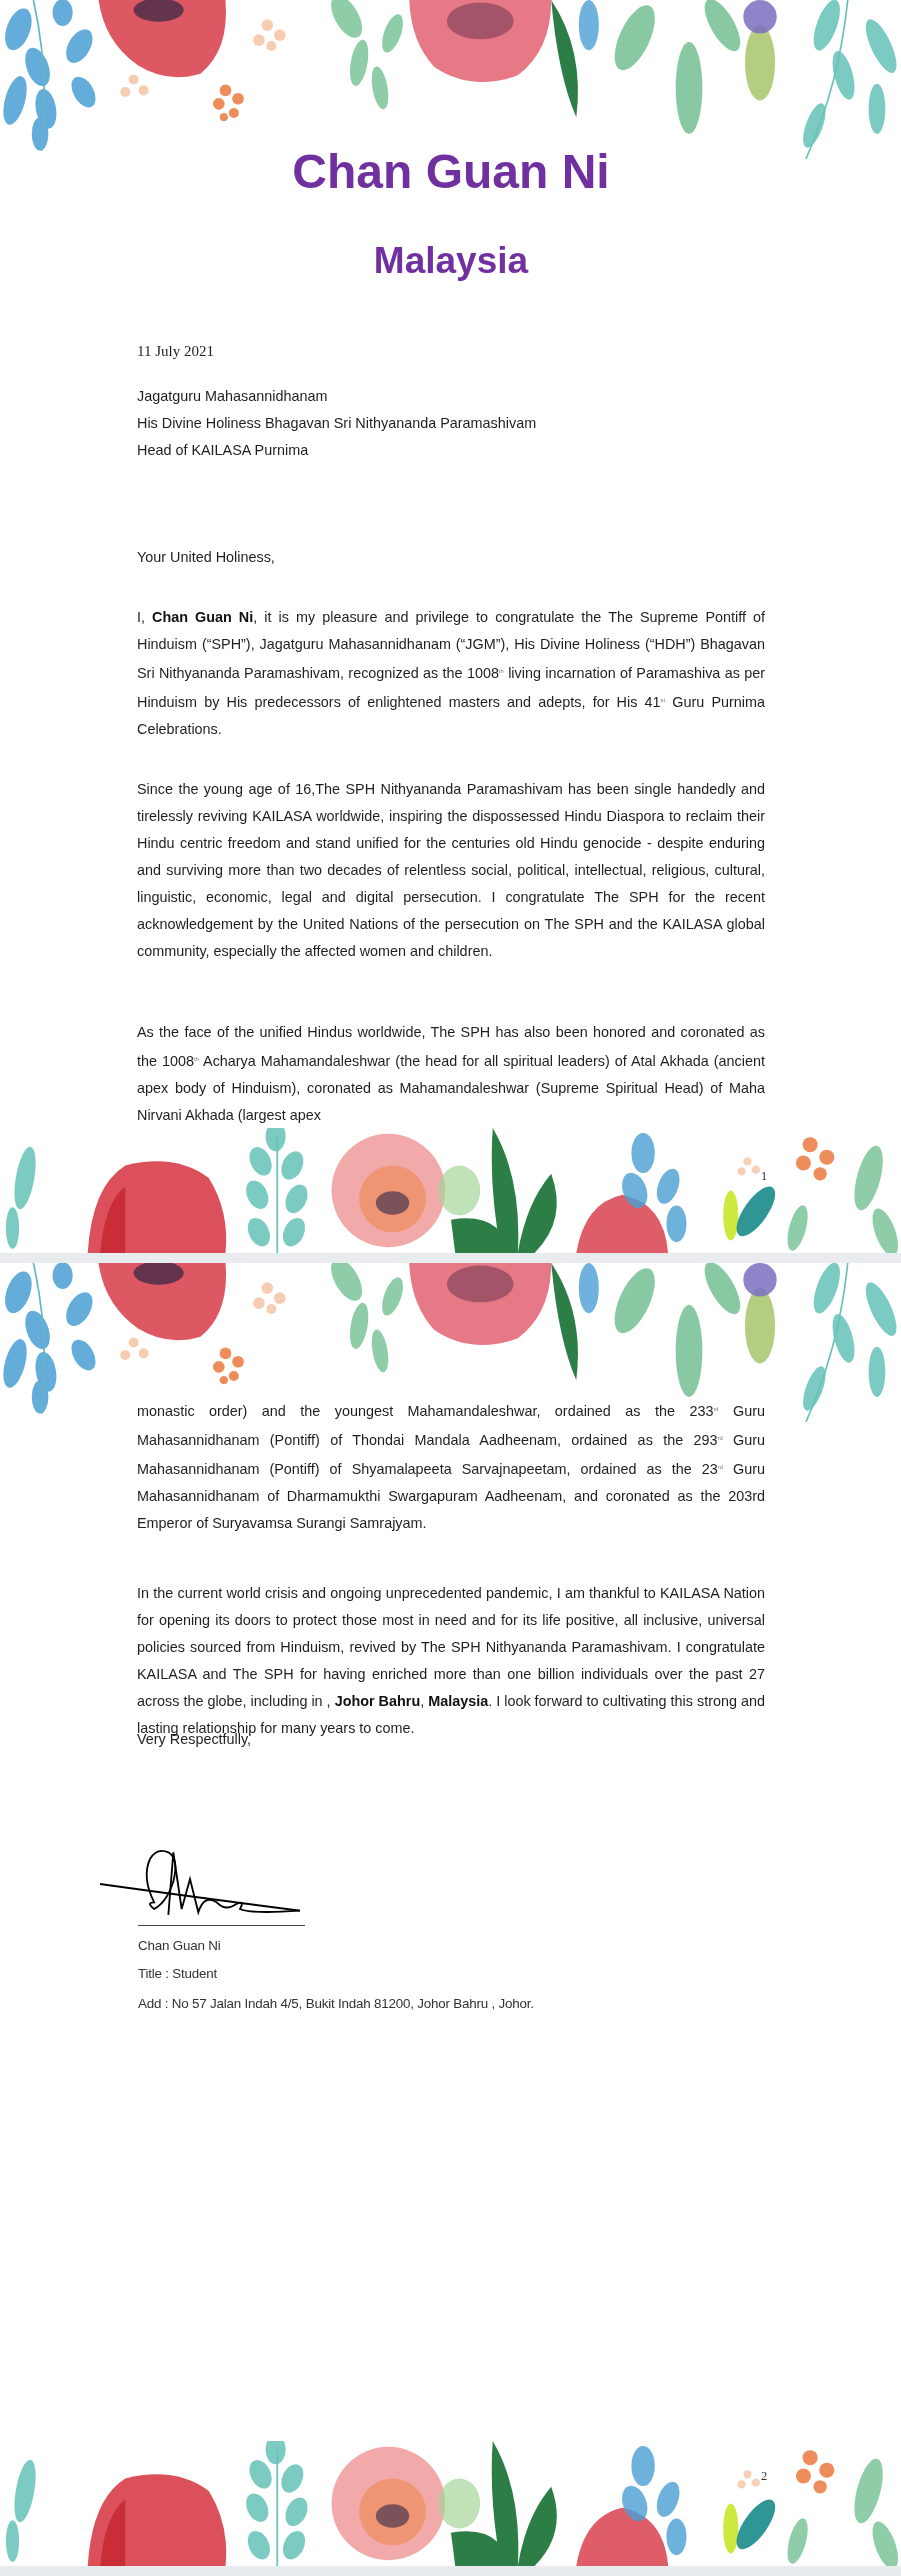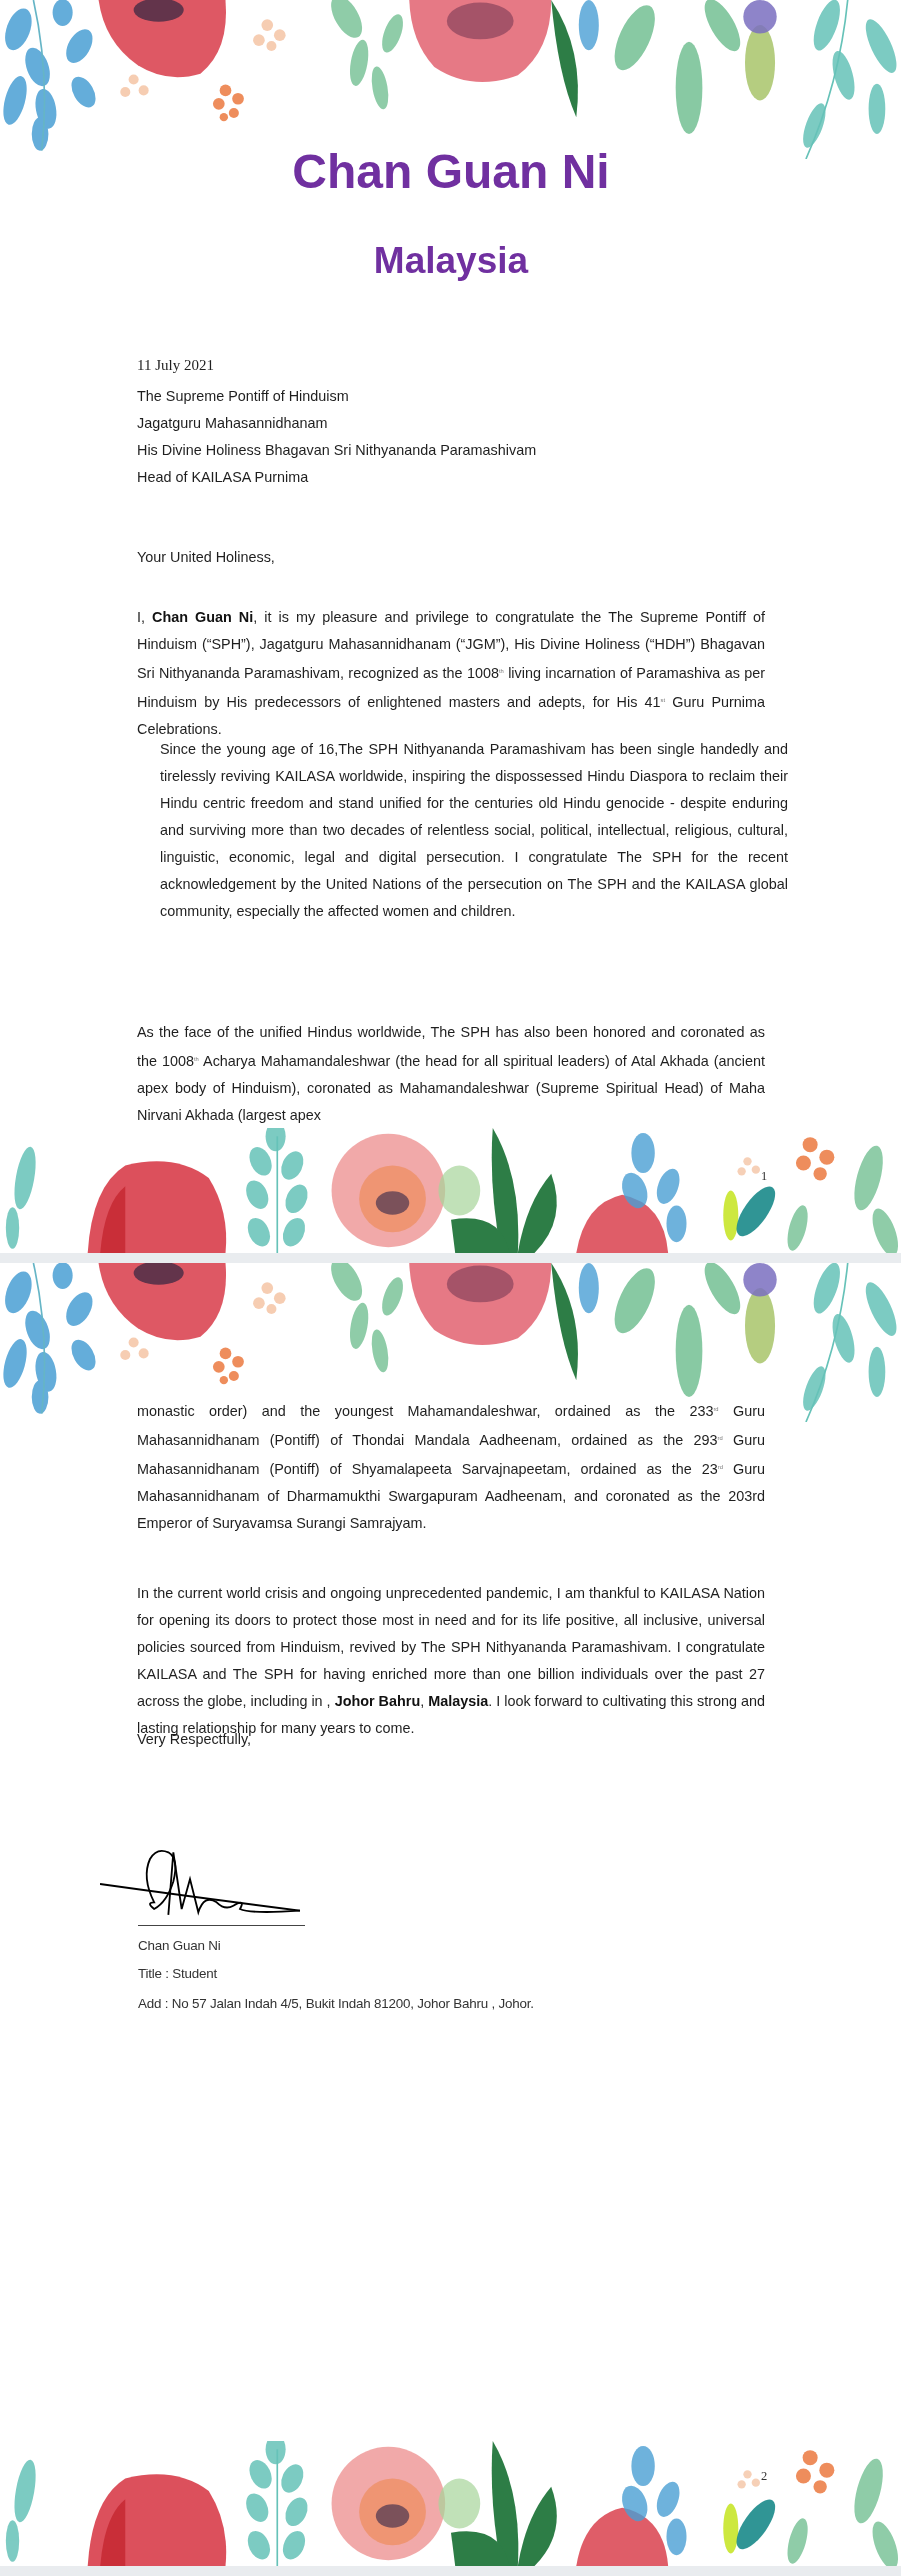--- a/index.html
+++ b/index.html
@@ -8,25 +8,25 @@
   #page1 { top: 0; height: 1253px; }
   #page2 { top: 1263px; height: 1303px; }
   .deco { position: absolute; left: 0; width: 902px; pointer-events: none; }
   .deco-top { top: 0; height: 159px; }
   .deco-bottom { bottom: 0; height: 125px; }
   .title { position: absolute; left: 0; width: 902px; text-align: center; color: #7030a0; font-weight: bold; }
   .title-name { top: 144px; font-size: 48px; }
   .title-country { top: 240px; font-size: 37px; }
   .text { position: absolute; left: 137px; width: 628px; font-size: 14.4px; line-height: 27px; color: #1f1f1f; }
   .justify { text-align: justify; text-align-last: left; }
-  .date { top: 352px; font-family: "Liberation Serif", serif; font-size: 15px; }
+  .date { top: 338px; font-family: "Liberation Serif", serif; font-size: 15px; }
   .recipient { top: 383px; line-height: 27px; }
   .greeting { top: 544px; }
   .para1 { top: 604px; }
-  .para2 { top: 736px; margin-left: 23px; }
+  .para2 { top: 776px; }
   .para3 { top: 1019px; }
   .para4 { top: 1396px; }
   .para5 { top: 1580px; }
   .closing { top: 1726px; }
   .sig { position: absolute; left: 100px; top: 1844px; width: 225px; height: 75px; }
   .sig-line { position: absolute; left: 138px; top: 1925px; width: 167px; height: 0.8px; background: #444; }
   .signer { position: absolute; left: 138px; font-family: "Liberation Sans Narrow", "Liberation Sans", sans-serif; font-size: 13.4px; color: #333; letter-spacing: -0.2px; }
   .signer-name { top: 1938px; }
   .signer-title { top: 1966px; text-align: right; }
   .signer-addr { top: 1996px; }
@@ -105,21 +105,20 @@
     </g>
     <path d="M1015 0 Q1005 100 965 190" stroke="#66c2b8" stroke-width="2" fill="none"></path>
   </svg>
 
   <div class="title title-name">Chan Guan Ni</div>
   <div class="title title-country">Malaysia</div>
 
   <div class="text date">11 July 2021</div>
 
   <div class="text recipient">
-    <span class="line">The Supreme Pontiff of Hinduism</span>
     <span class="line">Jagatguru Mahasannidhanam</span>
     <span class="line">His Divine Holiness Bhagavan Sri Nithyananda Paramashivam</span>
     <span class="line">Head of KAILASA Purnima</span>
   </div>
 
   <div class="text greeting">Your United Holiness,</div>
 
   <div class="text justify para1"><span>I, </span><b>Chan Guan Ni</b><span>, it is my pleasure and privilege to congratulate the The Supreme Pontiff of Hinduism (“SPH”), Jagatguru Mahasannidhanam (“JGM”), His Divine Holiness (“HDH”) Bhagavan Sri Nithyananda Paramashivam, recognized as the 1008</span><sup>th</sup><span> living incarnation of Paramashiva as per Hinduism by His predecessors of enlightened masters and adepts, for His 41</span><sup>st</sup><span> Guru Purnima Celebrations.</span></div>
 
   <div class="text justify para2">Since the young age of 16,The SPH Nithyananda Paramashivam has been single handedly and tirelessly reviving KAILASA worldwide, inspiring the dispossessed Hindu Diaspora to reclaim their Hindu centric freedom and stand unified for the centuries old Hindu genocide - despite enduring and surviving more than two decades of relentless social, political, intellectual, religious, cultural, linguistic, economic, legal and digital persecution. I congratulate The SPH for the recent acknowledgement by  the United Nations of the persecution on The SPH and the KAILASA global community,  especially the affected women and children.</div>

